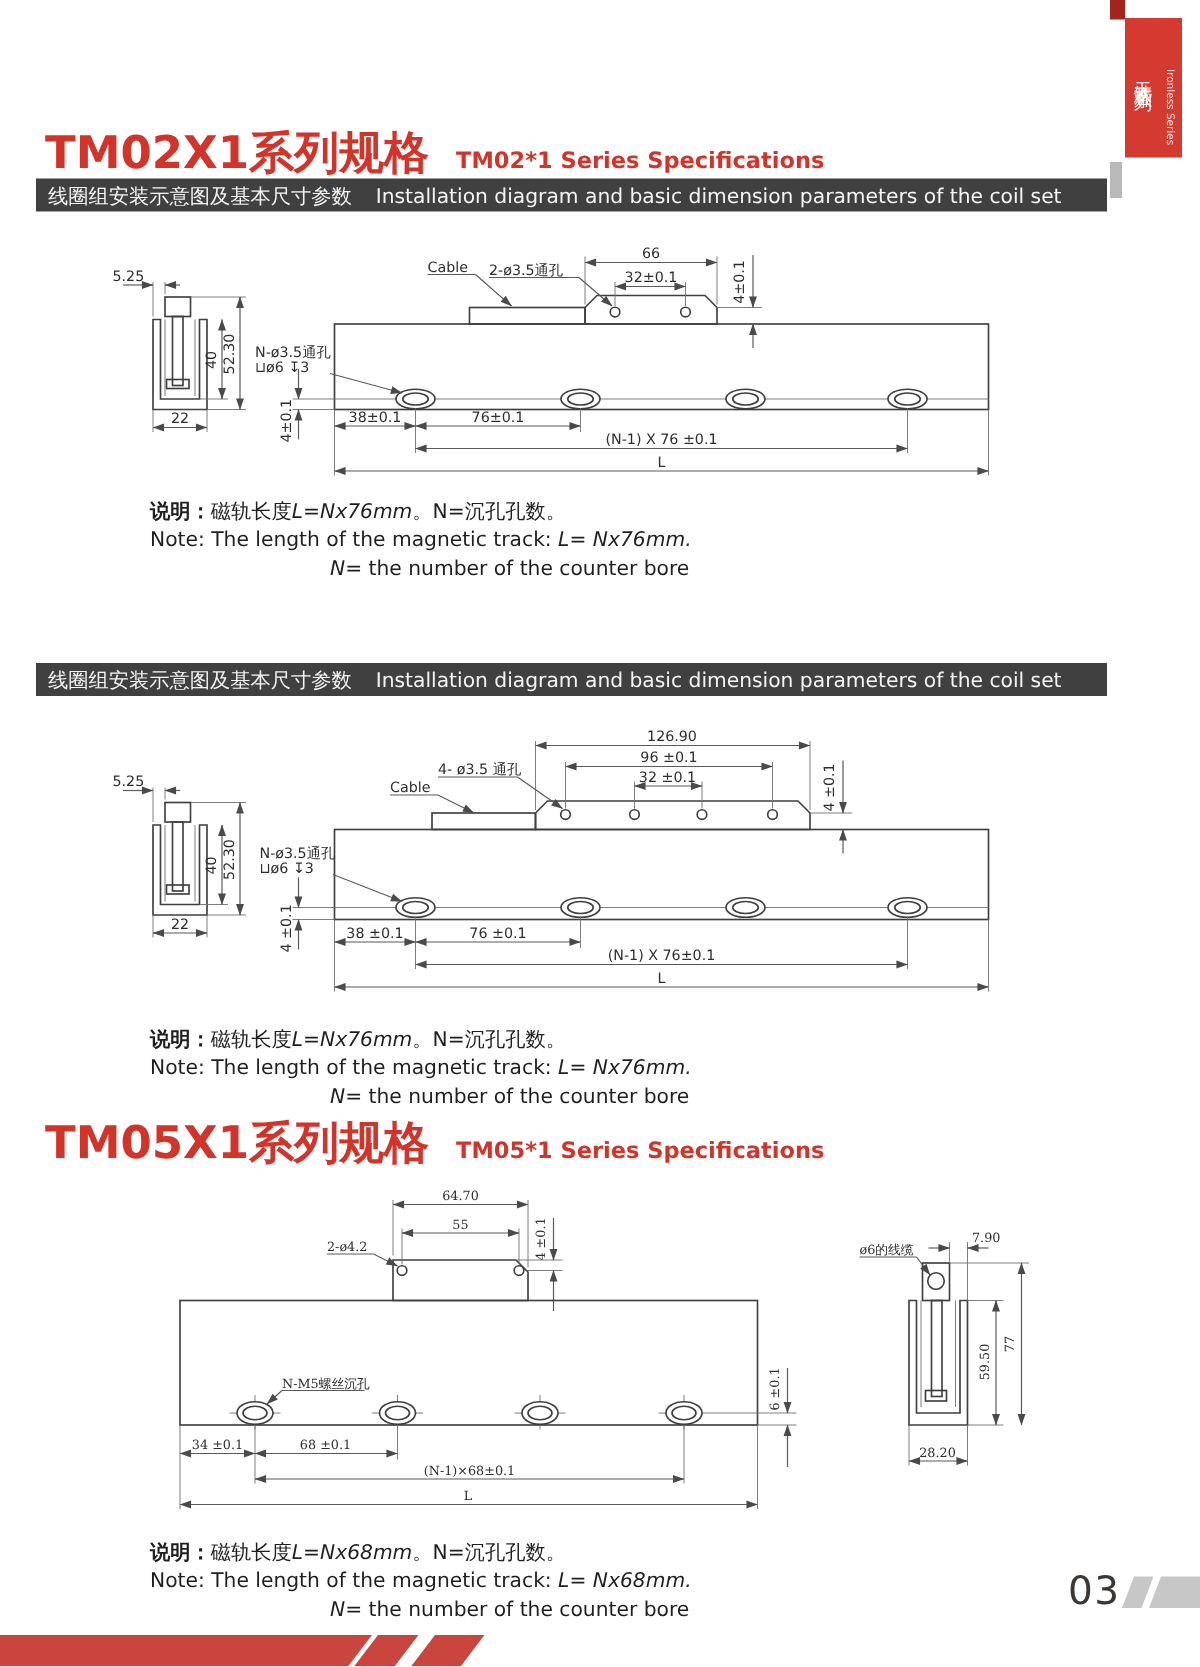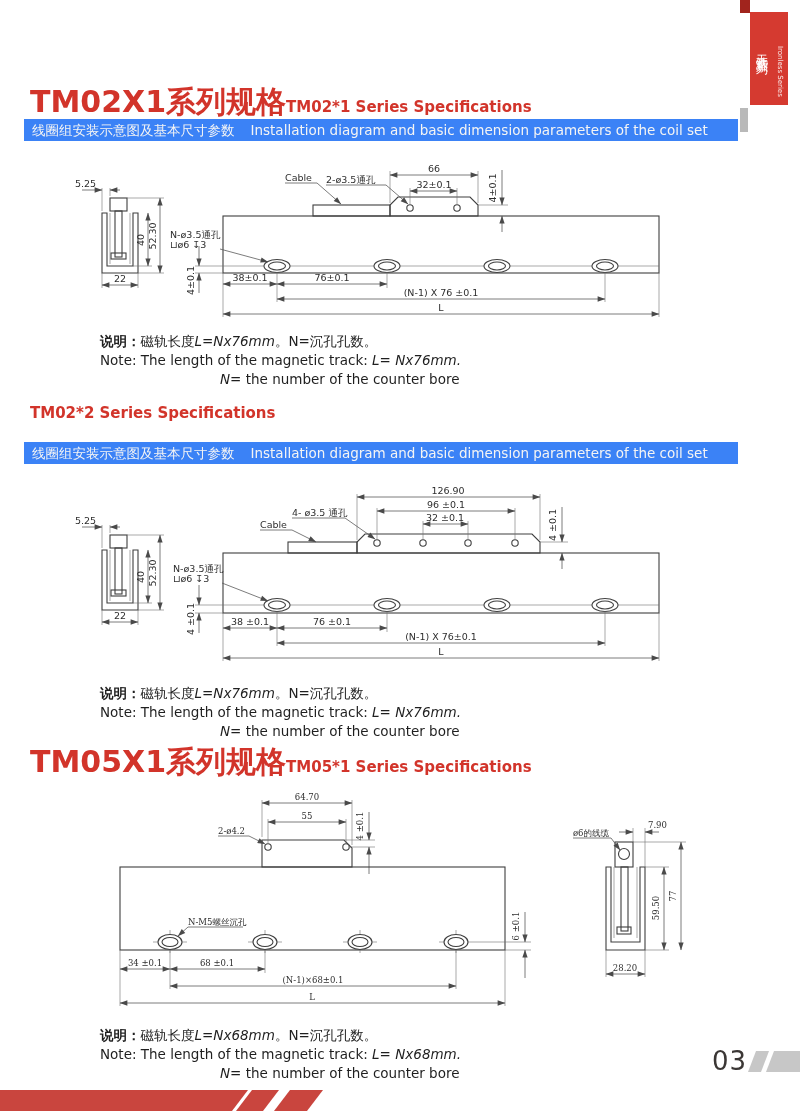--- a/index.html
+++ b/index.html
@@ -7,24 +7,24 @@
         font-family:"DejaVu Sans","Liberation Sans",sans-serif;}
   .abs{position:absolute;}
   
   .corner-sliver{left:740px;top:0;width:10px;height:13px;background:#a1241d;}
   .side-tab{left:750px;top:12px;width:38px;height:93px;background:#d53a30;color:#fff;}
   .tab-num{text-align:center;font-size:21px;font-weight:500;padding-top:3px;margin-left:46px;}
   .tab-cn{position:absolute;left:3px;top:33px;writing-mode:vertical-rl;font-size:12px;letter-spacing:2px;}
   .tab-en{position:absolute;right:4px;top:34px;writing-mode:vertical-rl;font-size:7px;opacity:.92;}
   .gray-tab{left:740px;top:108px;width:8px;height:24px;background:#b9b9b9;}
   
-  .sec-title{left:30px;display:flex;align-items:baseline;color:#d2342a;white-space:nowrap;}
+  .sec-title{left:30px;display:flex;align-items:baseline;gap:18px;color:#d2342a;white-space:nowrap;}
   .t-cn{font-size:30px;font-weight:bold;}
   .t-en{font-size:15px;font-weight:bold;}
-  .banner{left:24px;width:714px;height:22px;background:#3b82f6;color:#f4f4f4;
+  .banner{left:24px;width:714px;height:22px;background:#404040;color:#f4f4f4;
           line-height:22px;white-space:nowrap;overflow:hidden;}
   .banner .b-cn{font-size:13.5px;margin-left:8px;}
   .banner .b-en{font-size:13.5px;margin-left:16px;}
   
   .note{left:100px;font-size:13.5px;color:#1f1f1f;line-height:1.4;}
   .note .nlabel{font-weight:bold;text-align:right;}
   .note-en2{margin-left:120px;}
   
   svg{overflow:visible;}
   .o{stroke:#3f3f3f;stroke-width:1.1;fill:none;}
@@ -153,21 +153,20 @@
     </g>
   </svg>
 
   <div class="abs note" style="top:332px">
     <div><span class="nlabel">说明：</span><span>磁轨长度</span><i>L=Nx76mm</i><span>。N=沉孔孔数。</span></div>
     <div><span>Note: The length of the magnetic track: </span><i>L= Nx76mm.</i></div>
     <div class="note-en2"><i>N=</i><span> the number of the counter bore</span></div>
   </div>
 
   <div class="abs sec-title" style="top:404px">
-    <span class="t-en">TM02*2 Series Specifications</span>
   </div>
   <div class="abs banner" style="top:442px">
     <span class="b-cn">线圈组安装示意图及基本尺寸参数</span><span class="b-en">Installation diagram and basic dimension parameters of the coil set</span>
   </div>
 
   <svg class="abs" style="left:50px;top:480px" width="700" height="192" viewBox="0 0 700 192">
     <g>
       <rect class="o" x="60" y="55" width="17" height="13"></rect>
       <rect class="o" x="65" y="68" width="7" height="46"></rect>
       <rect class="o" x="61" y="110" width="15" height="6"></rect>

